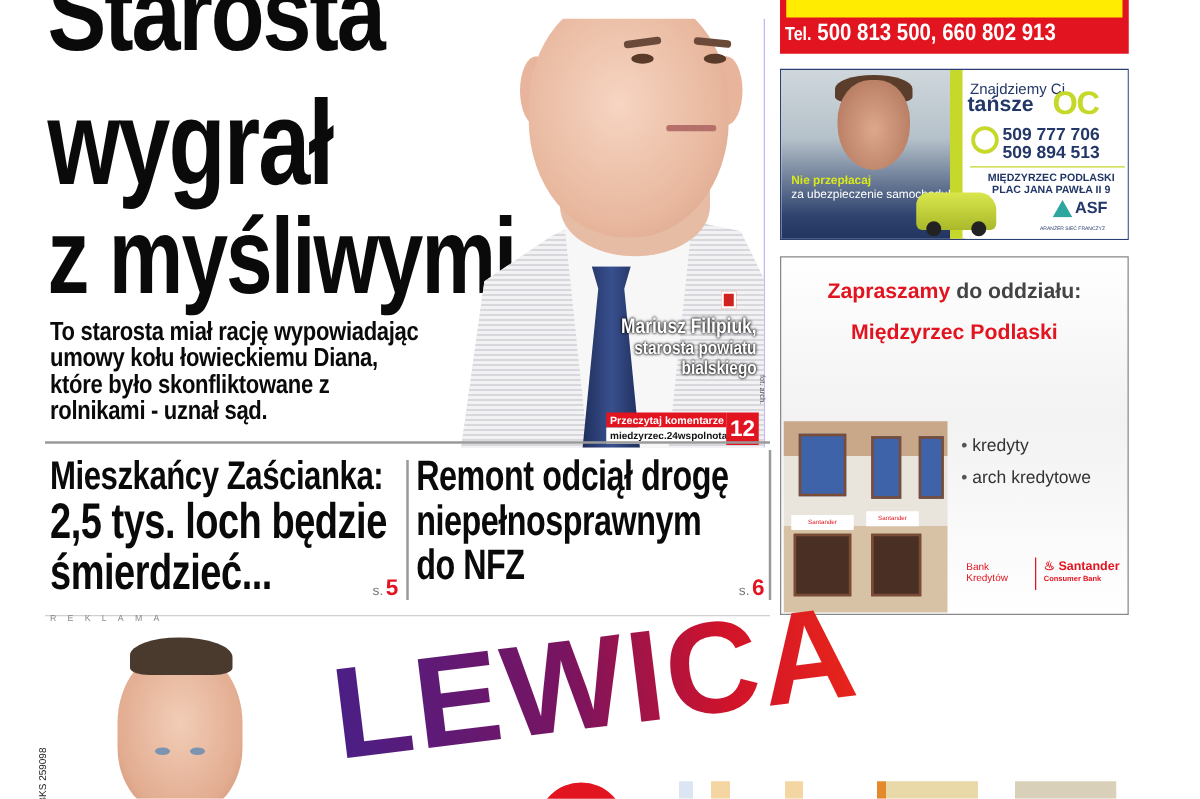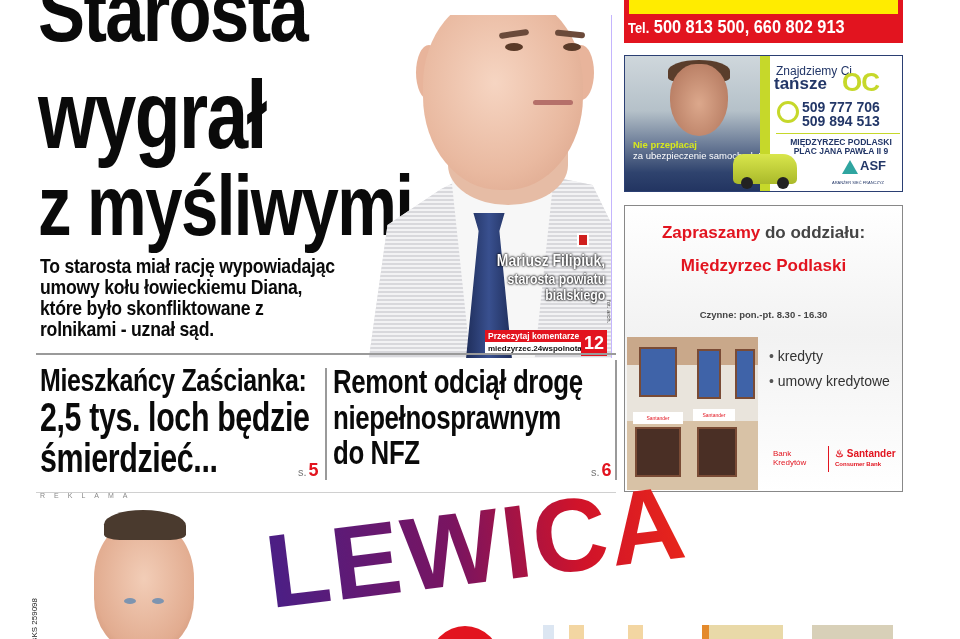--- a/index.html
+++ b/index.html
@@ -299,33 +299,32 @@
   </div>
   <div class="car"></div>
 </div>
 
 <div class="ad-bank">
   <div class="invite">
     <span class="red">Zapraszamy</span>
     <span class="grey">do oddziału:</span>
   </div>
   <div class="city">Międzyrzec Podlaski</div>
-  <div class="hours">Czynne: pon.-pt. 8.30 - 16.30</div>
   <div class="building">
     <div class="win" style="left:12px; top:10px; width:38px; height:50px;"></div>
     <div class="win" style="left:70px; top:12px; width:24px; height:50px;"></div>
     <div class="win" style="left:108px; top:12px; width:20px; height:50px;"></div>
     <div class="sign" style="left:6px; top:75px; width:50px;">Santander</div>
     <div class="sign" style="left:66px; top:72px; width:42px;">Santander</div>
     <div class="door" style="left:8px; top:90px; width:46px; height:50px;"></div>
     <div class="door" style="left:70px; top:90px; width:40px; height:50px;"></div>
   </div>
   <div class="bullets">
     <div>kredyty</div>
-    <div>umowy kredytowe</div>
+    <div>arch kredytowe</div>
   </div>
   <div class="logo-bk">
     <div>Bank</div>
     <div>Kredytów</div>
   </div>
   <div class="logo-div"></div>
   <div class="logo-st">
     <span>♨ </span><span>Santander</span>
     <small>Consumer Bank</small>
   </div>

